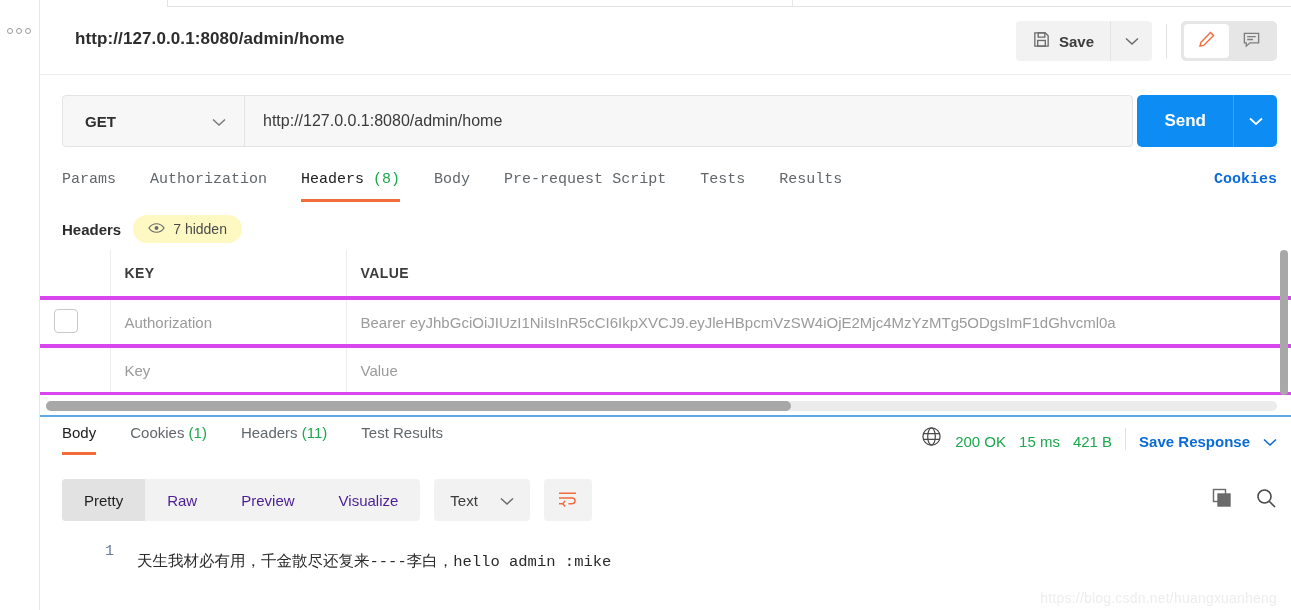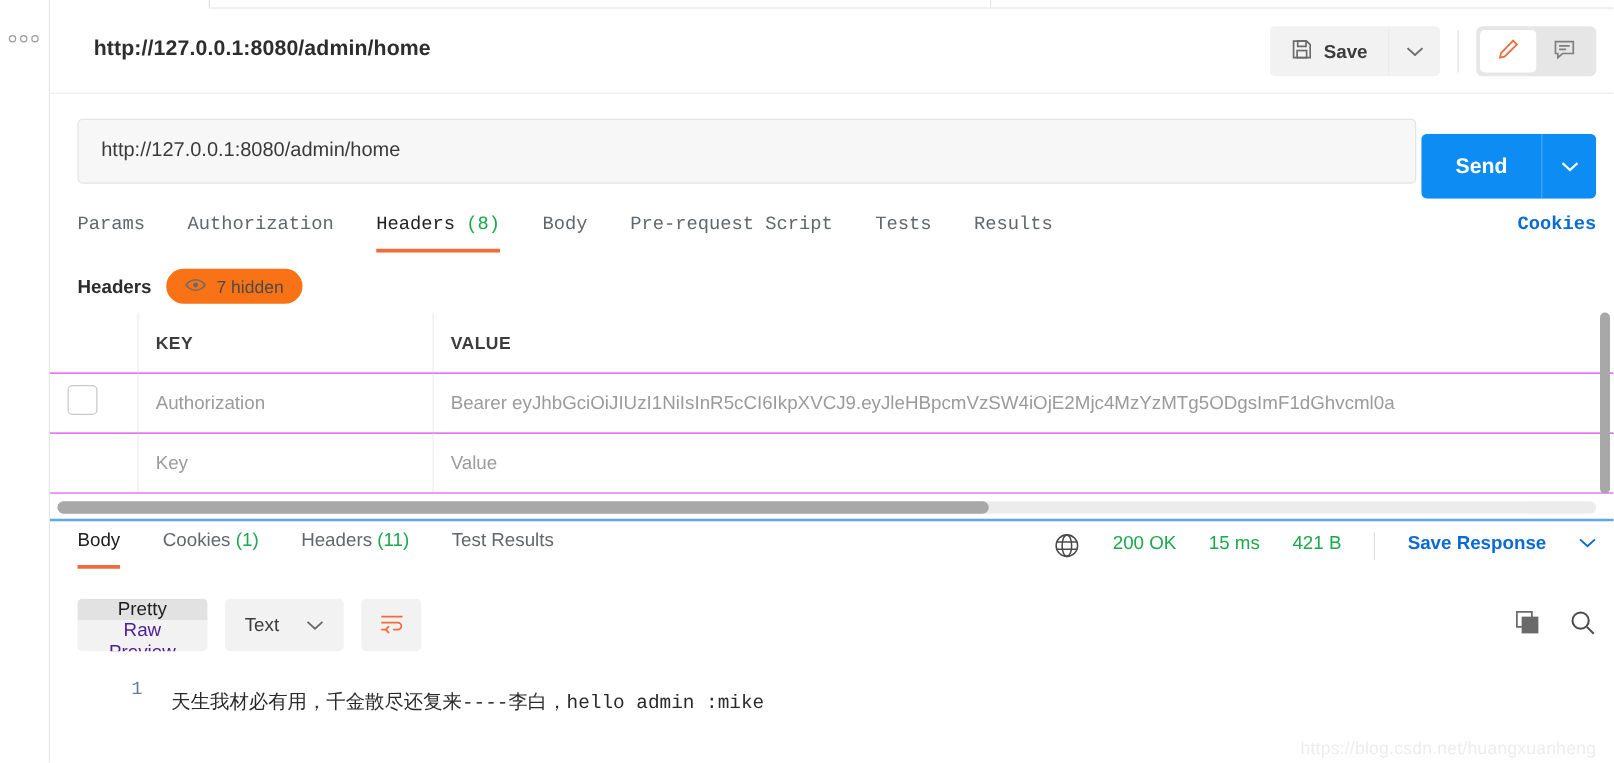--- a/index.html
+++ b/index.html
@@ -76,21 +76,21 @@
     padding:0 18px 0 22px; border-right:1px solid #e4e4e4; cursor:pointer;
     font-size:15px; font-weight:700; color:#2f2f2f;
   }
   .url-input {
     flex:1; border:none; background:transparent; outline:none;
     padding:0 18px; font-size:16px; color:#3a3a3a;
     font-family:"Liberation Sans", sans-serif;
   }
   .send-group {
     position:absolute; right:14px; top:10px; height:52px;
-    display:flex; border-radius:5px; overflow:hidden;margin-top:12px;
+    display:flex; border-radius:5px; overflow:hidden;
   }
   .send-btn {
     background:#0d8df3; border:none; color:#fff; font-weight:700; font-size:17px;
     padding:0 27px; cursor:pointer; font-family:"Liberation Sans", sans-serif;
   }
   .send-caret {
     background:#0d8df3; border:none; border-left:1px solid #3ba3f6;
     width:44px; cursor:pointer; display:flex; align-items:center; justify-content:center;
   }
 
@@ -114,29 +114,29 @@
   }
 
   
   .subrow {
     position:absolute; left:40px; top:208px; right:0; height:42px;
     display:flex; align-items:center; padding-left:22px; gap:12px;
   }
   .subrow .lbl { font-size:15px; font-weight:700; color:#2c2c2c; }
   .hidden-pill {
     display:flex; align-items:flex-start; gap:8px;
-    background:#f97316; border-radius:16px; padding:6px 15px;
+    background:#fef9c3; border-radius:16px; padding:6px 15px;
     font-size:14px; color:#4a4a4a; cursor:pointer;
   }
 
   
   .tablewrap { position:absolute; left:40px; top:250px; right:0; height:145px; overflow:hidden; }
   .hdr-table { width:1400px; border-collapse:collapse; table-layout:fixed; }
   .hdr-table th, .hdr-table td {
-    border-bottom:1px solid #d946ef; border-right:1px solid #ededed;
+    border-bottom:4px solid #d946ef; border-right:1px solid #ededed;
     text-align:left; font-weight:400; height:48px; padding:0 14px;
     font-size:15px; color:#9b9b9b; overflow:hidden; white-space:nowrap;
   }
   .hdr-table th { color:#3c3c3c; font-weight:700; font-size:14px; letter-spacing:.4px; }
   .col-chk { width:70px; }
   .col-key { width:236px; }
   .col-val { width:1094px; border-right:none; }
   .chkcell { text-align:center; padding:0; }
   .chkbox {
     width:24px; height:24px; border:1px solid #c9c9c9; border-radius:4px;
@@ -163,33 +163,33 @@
     position:absolute; top:0; left:0; width:8px; height:145px;
     background:#a8a8a8; border-radius:4px; cursor:pointer;
   }
 
   
   .resptabs {
     position:absolute; left:40px; top:418px; right:0; height:46px;
     display:flex; align-items:flex-start; padding-left:22px;
   }
   .status-area {
-    position:absolute; right:14px; top:8px; display:flex; align-items:flex-start; gap:26px;
+    position:absolute; right:14px; top:8px; display:flex; align-items:flex-end; gap:13px;
     font-size:15px;
   }
   .status-area .g { color:#1ba94c; }
   .status-sep { width:1px; height:22px; background:#e0e0e0; }
   .save-resp { color:#0b6bd6; font-weight:700; cursor:pointer; }
 
   
   .viewerbar {
     position:absolute; left:62px; top:479px; right:14px; height:42px;
     display:flex; align-items:center;
   }
-  .seg { display:flex; background:#f2f2f2; border-radius:4px; overflow:hidden; height:42px;flex-direction:column; }
+  .seg { display:flex; background:#f2f2f2; border-radius:4px; overflow:hidden; height:42px; }
   .seg button {
     border:none; background:transparent; cursor:pointer;
     padding:0 22px; font-size:15px; color:#4c1d95; height:42px;
     font-family:"Liberation Sans", sans-serif;
   }
   .seg button.active { background:#e2e2e2; color:#1f1f1f; }
   .type-sel {
     margin-left:14px; height:42px; background:#f2f2f2; border-radius:4px;
     display:flex; align-items:center; gap:22px; padding:0 16px; cursor:pointer;
     font-size:15px; color:#3c3c3c;
@@ -273,20 +273,28 @@
               <path d="M5.5 7h9M5.5 10h6"></path>
             </svg>
           </span>
         </button>
       </div>
     </div>
   </div>
 
   <div class="urlrow">
     <div class="method-url">
+      <div class="method-sel">
+        <span>GET</span>
+        <span>
+          <svg width="14" height="9" viewBox="0 0 14 9" fill="none" stroke="#7a7a7a" stroke-width="1.5">
+              <path d="M1 1.5L7 7l6-5.5"></path>
+            </svg>
+        </span>
+      </div>
       <input class="url-input" value="http://127.0.0.1:8080/admin/home" style="">
     </div>
     <div class="send-group">
       <button class="send-btn">Send</button>
       <button class="send-caret">
         <span>
           <svg width="14" height="9" viewBox="0 0 14 9" fill="none" stroke="#ffffff" stroke-width="1.7">
               <path d="M1 1.5L7 7l6-5.5"></path>
             </svg>
         </span>

